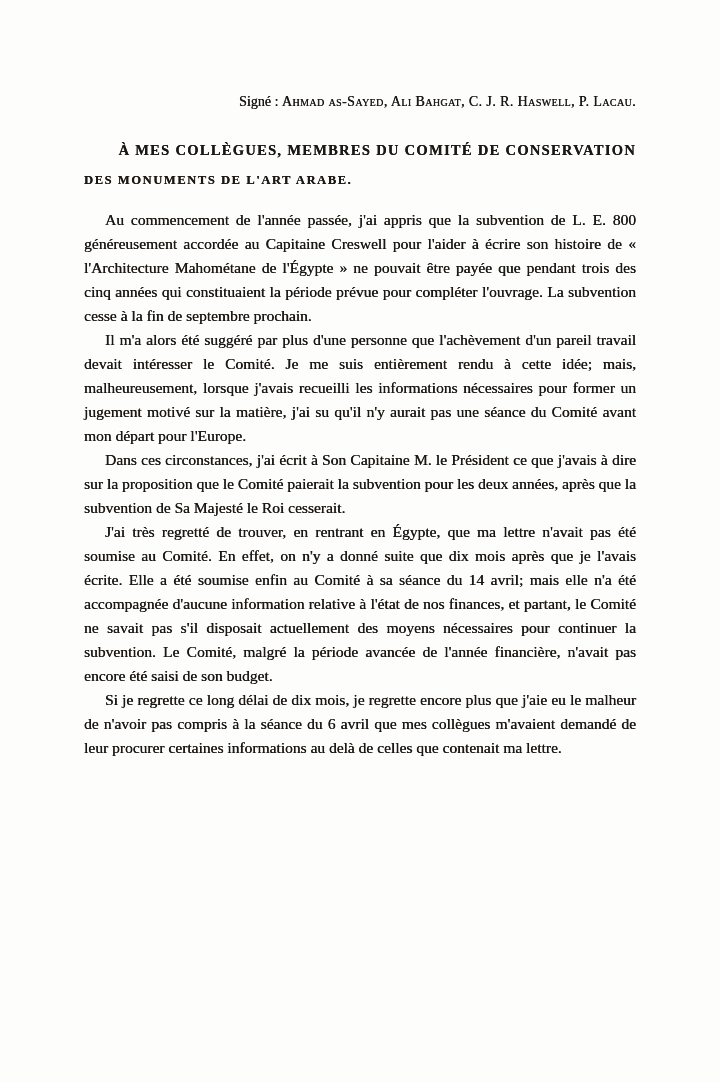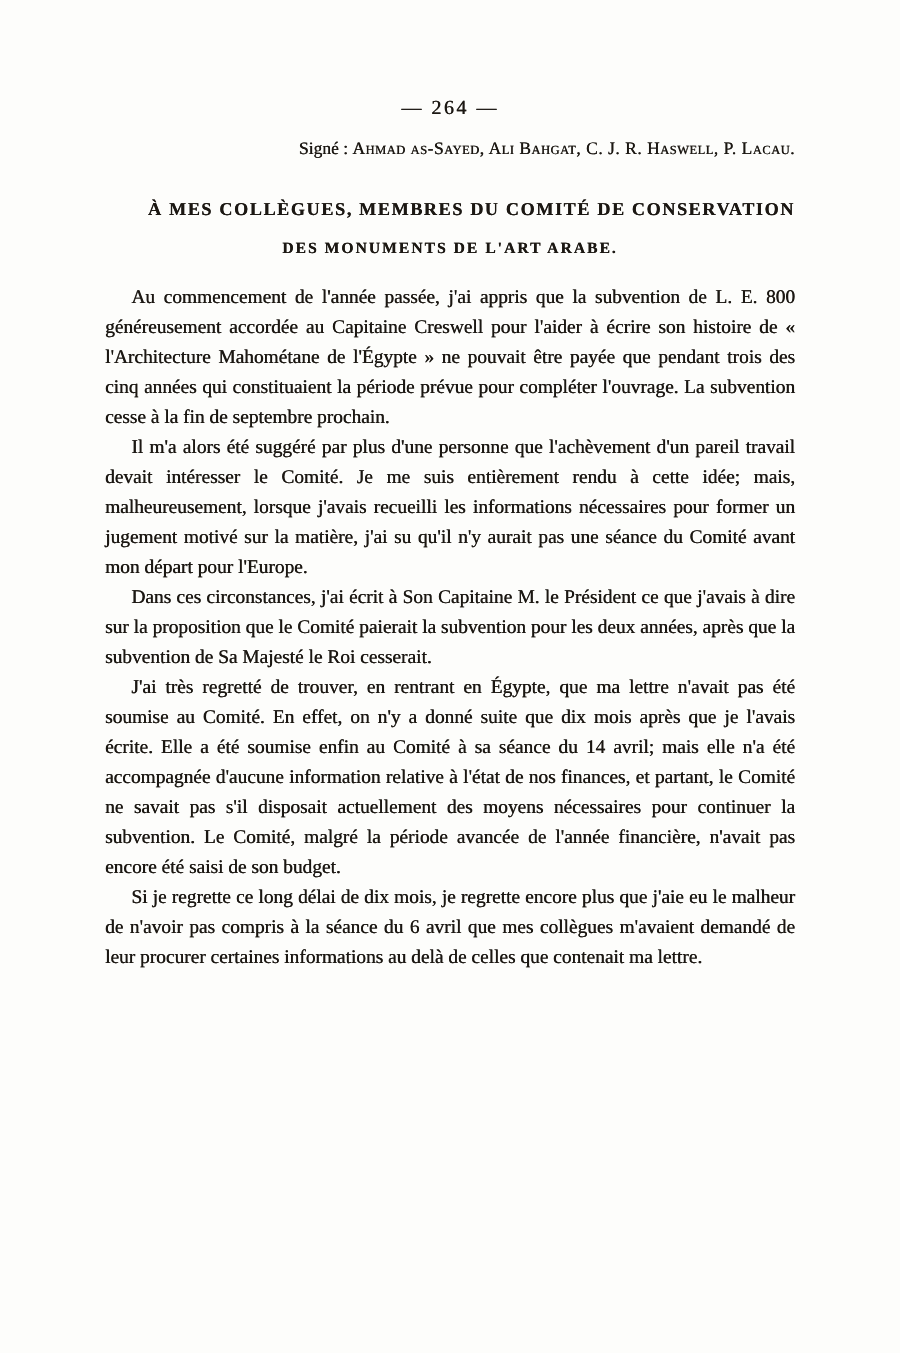--- a/index.html
+++ b/index.html
@@ -44,35 +44,34 @@
   }
   .heading-1 {
     text-align: right;
     font-size: 14.5px;
     font-weight: bold;
     letter-spacing: 1.3px;
     margin: 32px 0 0 0;
     text-shadow: 0.2px 0 0 currentColor;
   }
   .heading-2 {
-    text-align: center;
+    text-align: left;
     font-size: 12.5px;
     font-weight: bold;
     letter-spacing: 1.6px;
     margin: 14px 0 0 0;
     text-shadow: 0.2px 0 0 currentColor;
   }
   .body-text { margin-top: 20px; }
 </style>
 </head>
 <body>
 
 <div class="page">
 
-  <div class="page-number">— 264 —</div>
 
 
   <div class="signature-line">
     <span>Signé :</span>
     <span class="smallcaps">Ahmad as-Sayed, Ali Bahgat, C. J. R. Haswell, P. Lacau.</span>
   </div>
 
   <h1 class="heading-1">À MES COLLÈGUES, MEMBRES DU COMITÉ DE CONSERVATION</h1>
 
   <h2 class="heading-2">DES MONUMENTS DE L'ART ARABE.</h2>

